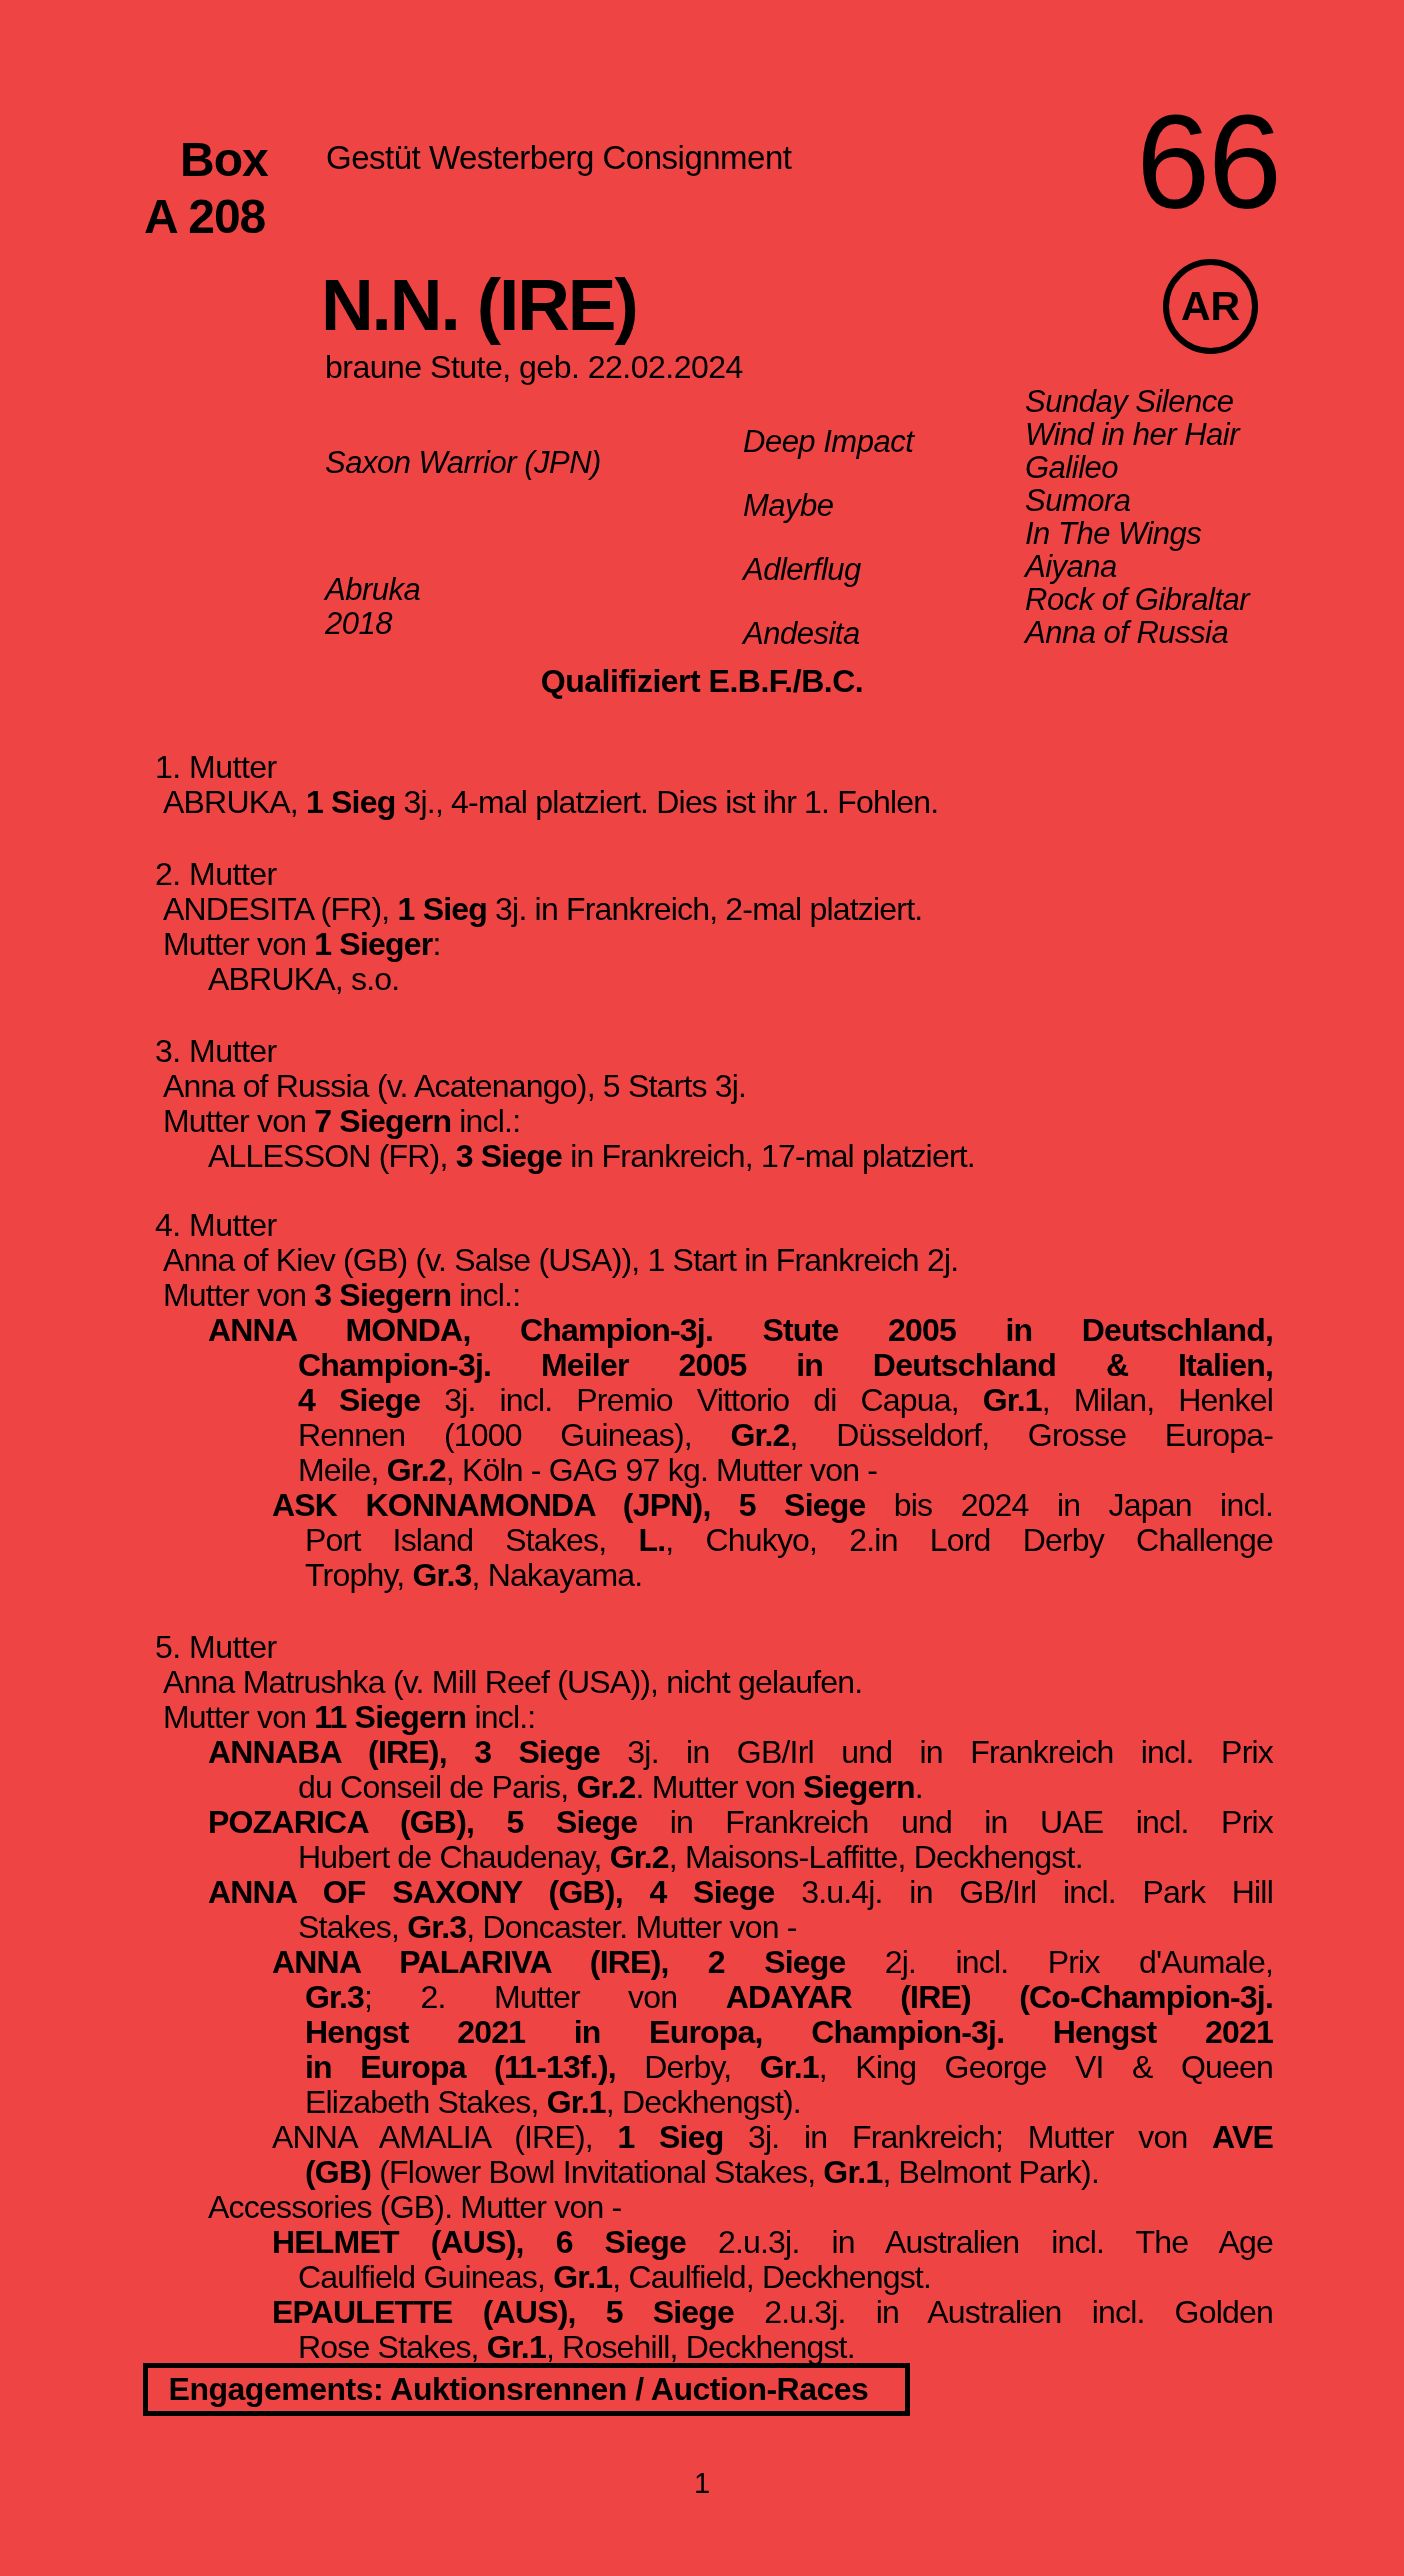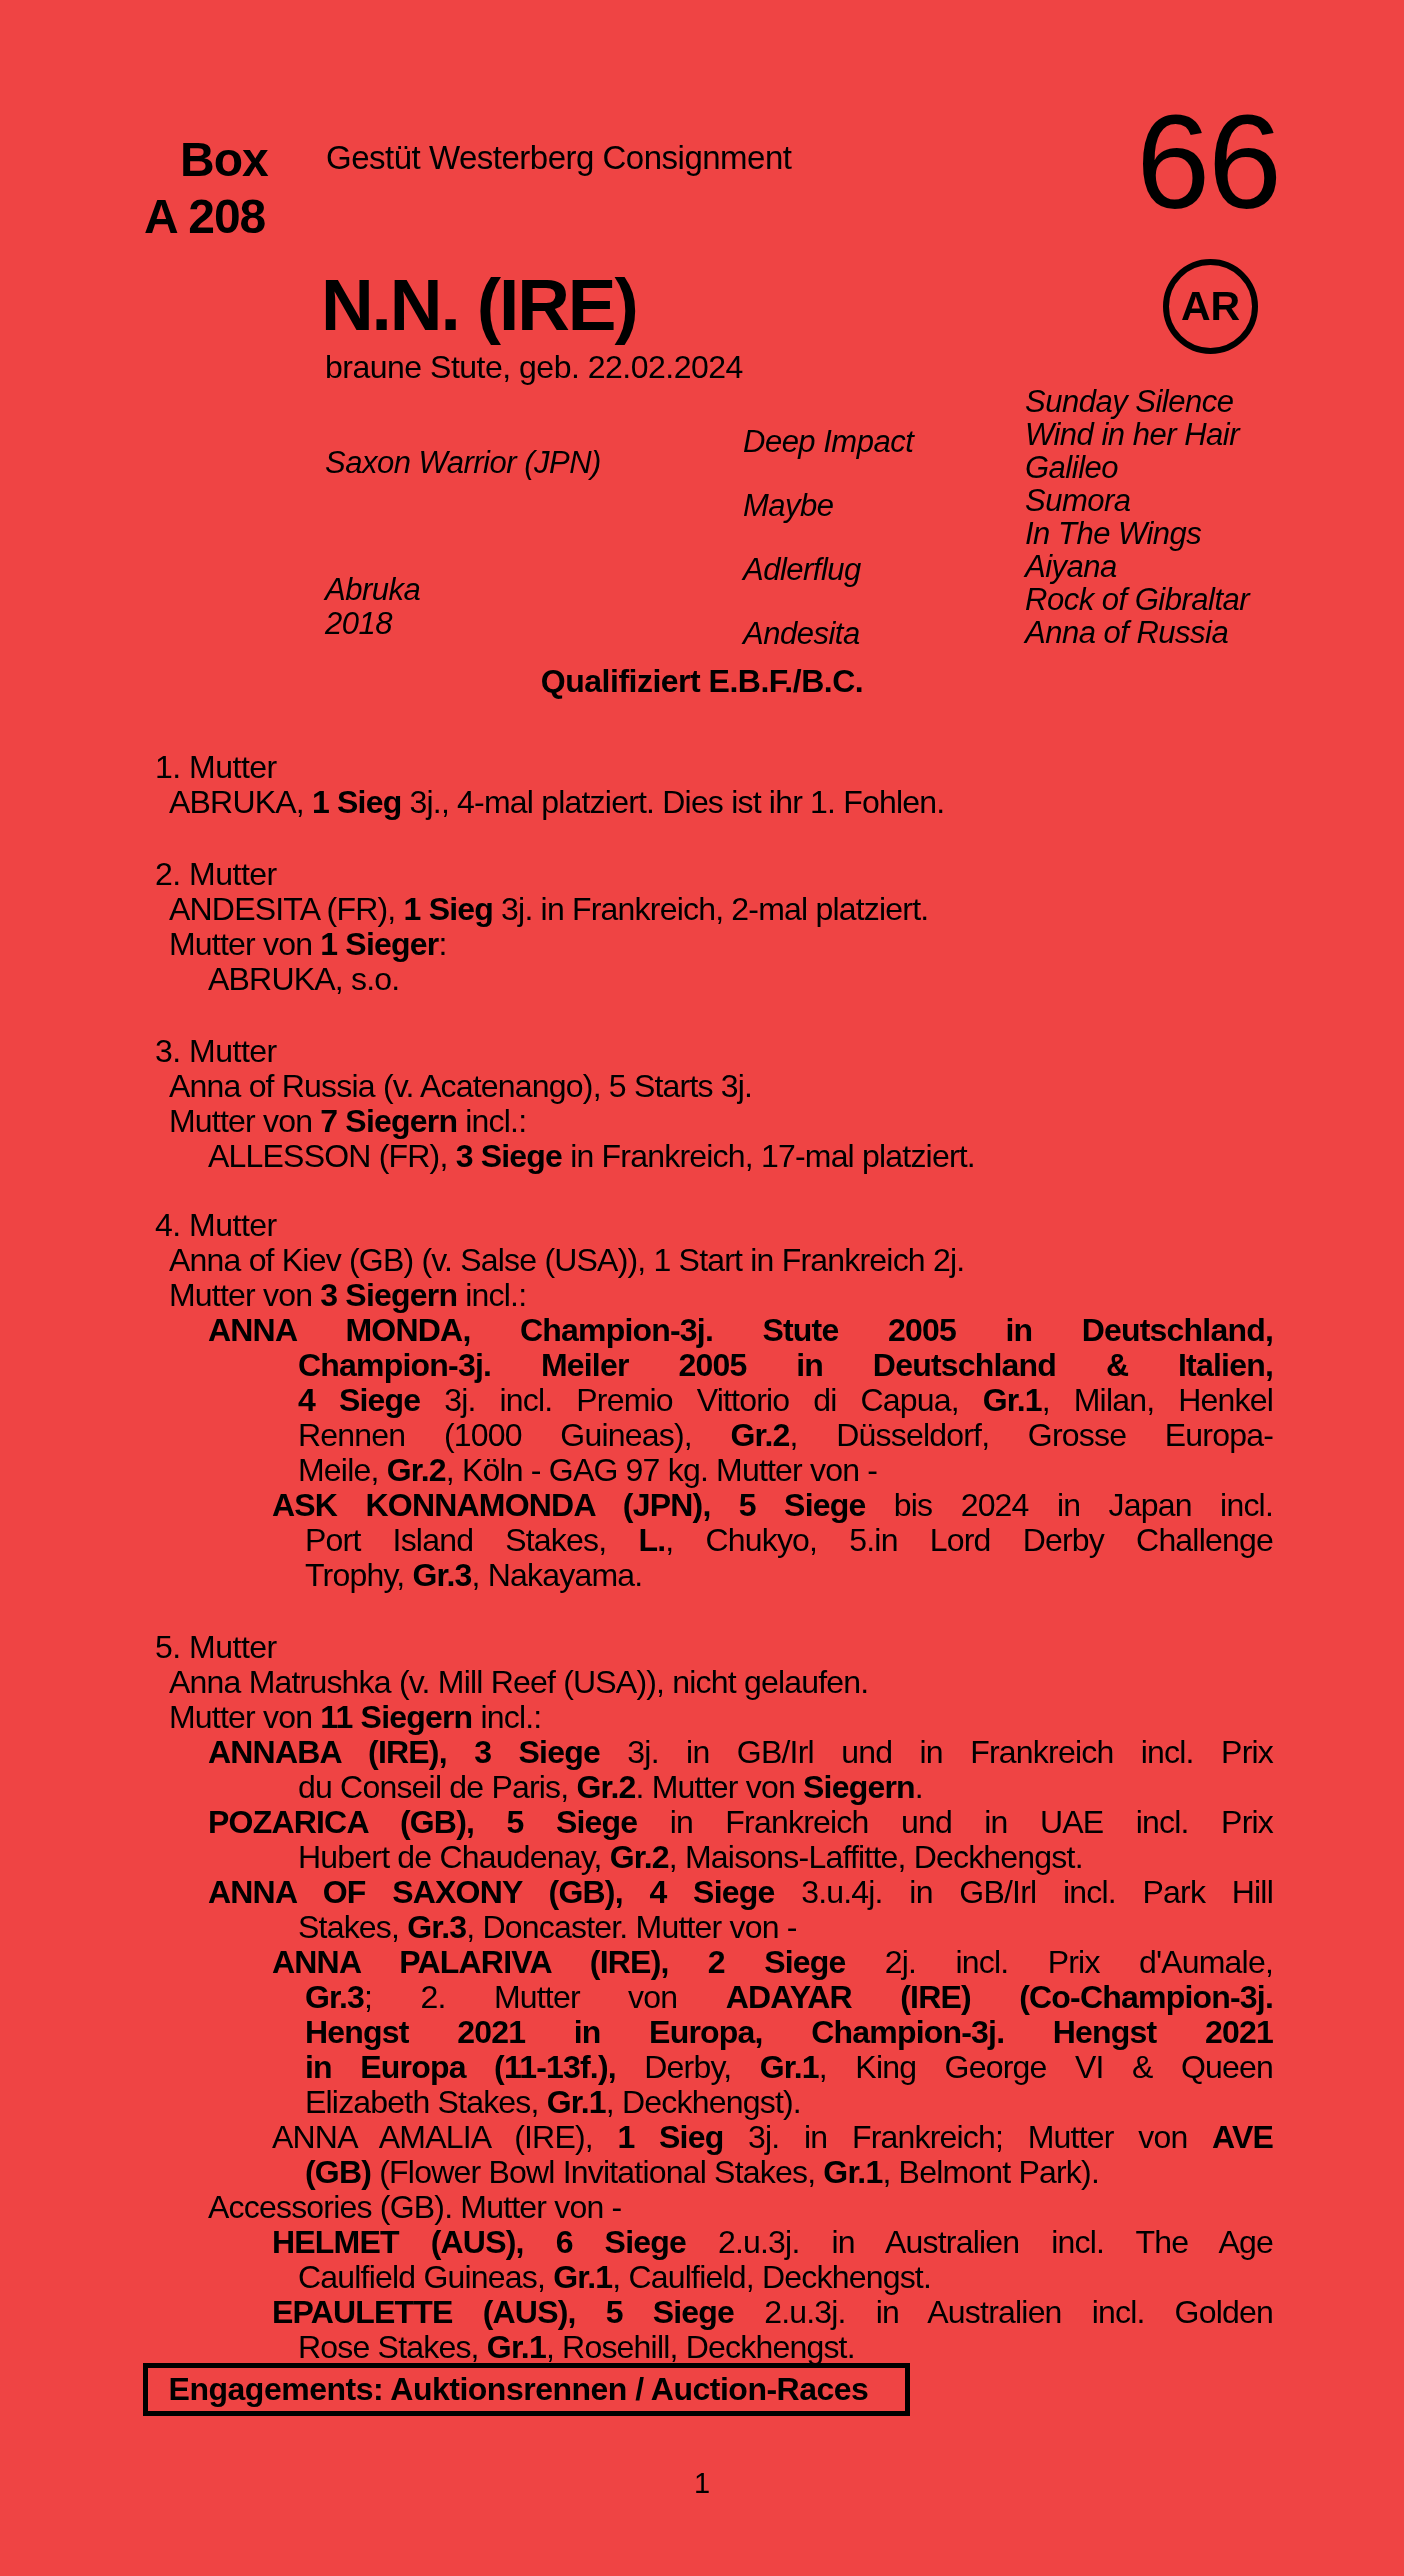--- a/index.html
+++ b/index.html
@@ -23,21 +23,21 @@
   .dam-year{left:325px;top:606px;}
   .gen2{left:743px;top:410px;line-height:64px;}
   .gen3{left:1025px;top:385px;line-height:33px;}
   .qualifier{left:0;width:1404px;text-align:center;top:663px;font-size:32px;font-weight:bold;letter-spacing:-0.5px;}
 
   .section{position:absolute;left:155px;width:1118px;font-size:32px;line-height:35px;letter-spacing:-0.8px;}
   .ln{min-height:35px;}
   .ln:not(.j){white-space:nowrap;}
   .j{text-align:justify;text-align-last:justify;}
   .h{font-weight:normal;letter-spacing:-0.5px;margin-top:30px;}
-  .l0{margin-left:14px;}
+  .l0{margin-left:8px;}
   .l1{margin-left:53px;}
   .l2{margin-left:117px;}
   .c1{margin-left:143px;}
   .c2{margin-left:150px;}
 
   .eng-box{left:143px;top:2363px;width:767px;height:53px;border:5.2px solid #000;box-sizing:border-box;
            display:flex;align-items:center;padding-left:20.6px;font-size:32px;font-weight:bold;letter-spacing:-0.5px;}
   .page-num{left:0;width:1404px;text-align:center;top:2467px;font-size:29px;}
 </style>
 </head>
@@ -97,21 +97,21 @@
   <div class="section" style="top:1178px">
       <div class="ln h">4. Mutter</div>
       <div class="ln l0"><span>Anna of Kiev (GB) (v. Salse (USA)), 1 Start in Frankreich 2j.</span></div>
       <div class="ln l0"><span>Mutter von </span><span class="b">3 Siegern</span><span> incl.:</span></div>
       <div class="ln l1 j"><span class="b">ANNA MONDA, Champion-3j. Stute 2005 in Deutschland,</span></div>
       <div class="ln c1 j"><span class="b">Champion-3j. Meiler 2005 in Deutschland &amp; Italien,</span></div>
       <div class="ln c1 j"><span class="b">4 Siege</span><span> 3j. incl. Premio Vittorio di Capua, </span><span class="b">Gr.1</span><span>, Milan, Henkel</span></div>
       <div class="ln c1 j"><span>Rennen (1000 Guineas), </span><span class="b">Gr.2</span><span>, Düsseldorf, Grosse Europa-</span></div>
       <div class="ln c1"><span>Meile, </span><span class="b">Gr.2</span><span>, Köln - GAG 97 kg. Mutter von -</span></div>
       <div class="ln l2 j"><span class="b">ASK KONNAMONDA (JPN), 5 Siege</span><span> bis 2024 in Japan incl.</span></div>
-      <div class="ln c2 j"><span>Port Island Stakes, </span><span class="b">L.</span><span>, Chukyo, 5.in Lord Derby Challenge</span></div>
+      <div class="ln c2 j"><span>Port Island Stakes, </span><span class="b">L.</span><span>, Chukyo, 2.in Lord Derby Challenge</span></div>
       <div class="ln c2"><span>Trophy, </span><span class="b">Gr.3</span><span>, Nakayama.</span></div>
     </div>
   <div class="section" style="top:1600px">
       <div class="ln h">5. Mutter</div>
       <div class="ln l0"><span>Anna Matrushka (v. Mill Reef (USA)), nicht gelaufen.</span></div>
       <div class="ln l0"><span>Mutter von </span><span class="b">11 Siegern</span><span> incl.:</span></div>
       <div class="ln l1 j"><span class="b">ANNABA (IRE), 3 Siege</span><span> 3j. in GB/Irl und in Frankreich incl. Prix</span></div>
       <div class="ln c1"><span>du Conseil de Paris, </span><span class="b">Gr.2</span><span>. Mutter von </span><span class="b">Siegern</span><span>.</span></div>
       <div class="ln l1 j"><span class="b">POZARICA (GB), 5 Siege</span><span> in Frankreich und in UAE incl. Prix</span></div>
       <div class="ln c1"><span>Hubert de Chaudenay, </span><span class="b">Gr.2</span><span>, Maisons-Laffitte, Deckhengst.</span></div>

